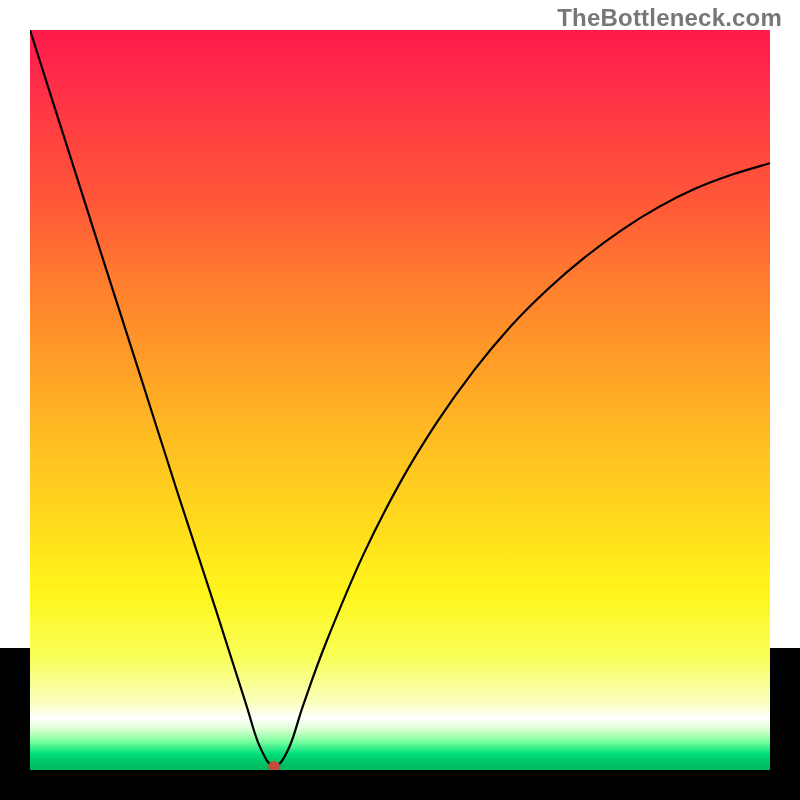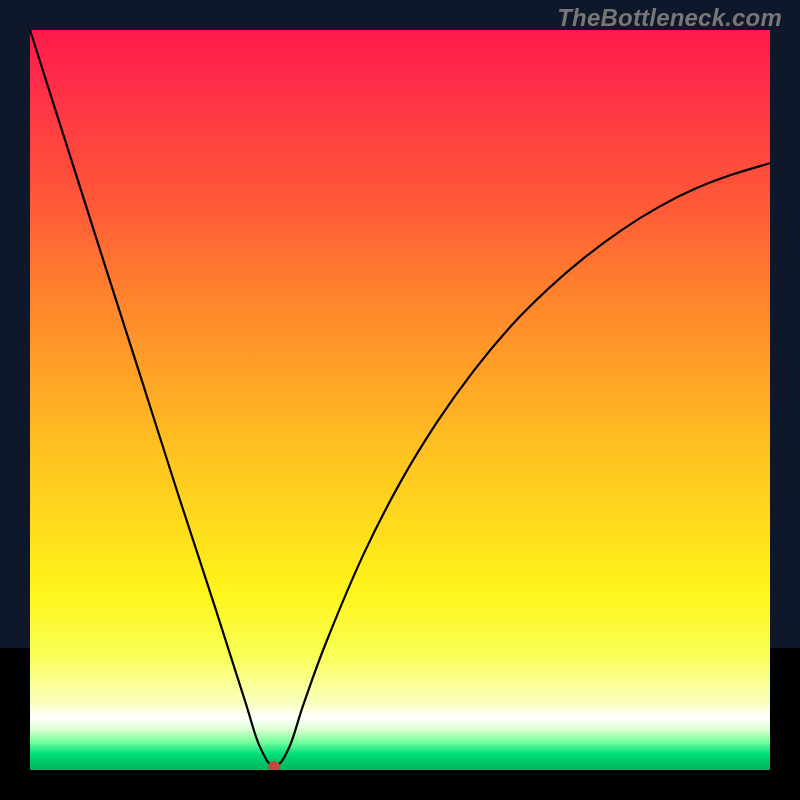--- a/index.html
+++ b/index.html
@@ -1,22 +1,21 @@
 <!DOCTYPE html>
 <html><head>
 <meta charset="utf-8">
 <style>
   * { margin: 0; padding: 0; box-sizing: border-box; }
   html, body { width: 800px; height: 800px; overflow: hidden; background: #000; }
   .outer {
     width: 800px;
     height: 648px;
-    background: #0f172a;
+    background: #ffffff;
     position: relative;
-    font-style: italic;
   }
   .watermark {
     position: absolute;
     top: 4px;
     right: 18px;
     font-family: Arial, Helvetica, sans-serif;
     font-size: 24px;
     font-weight: bold;
     color: #777;
     letter-spacing: 0.2px;

